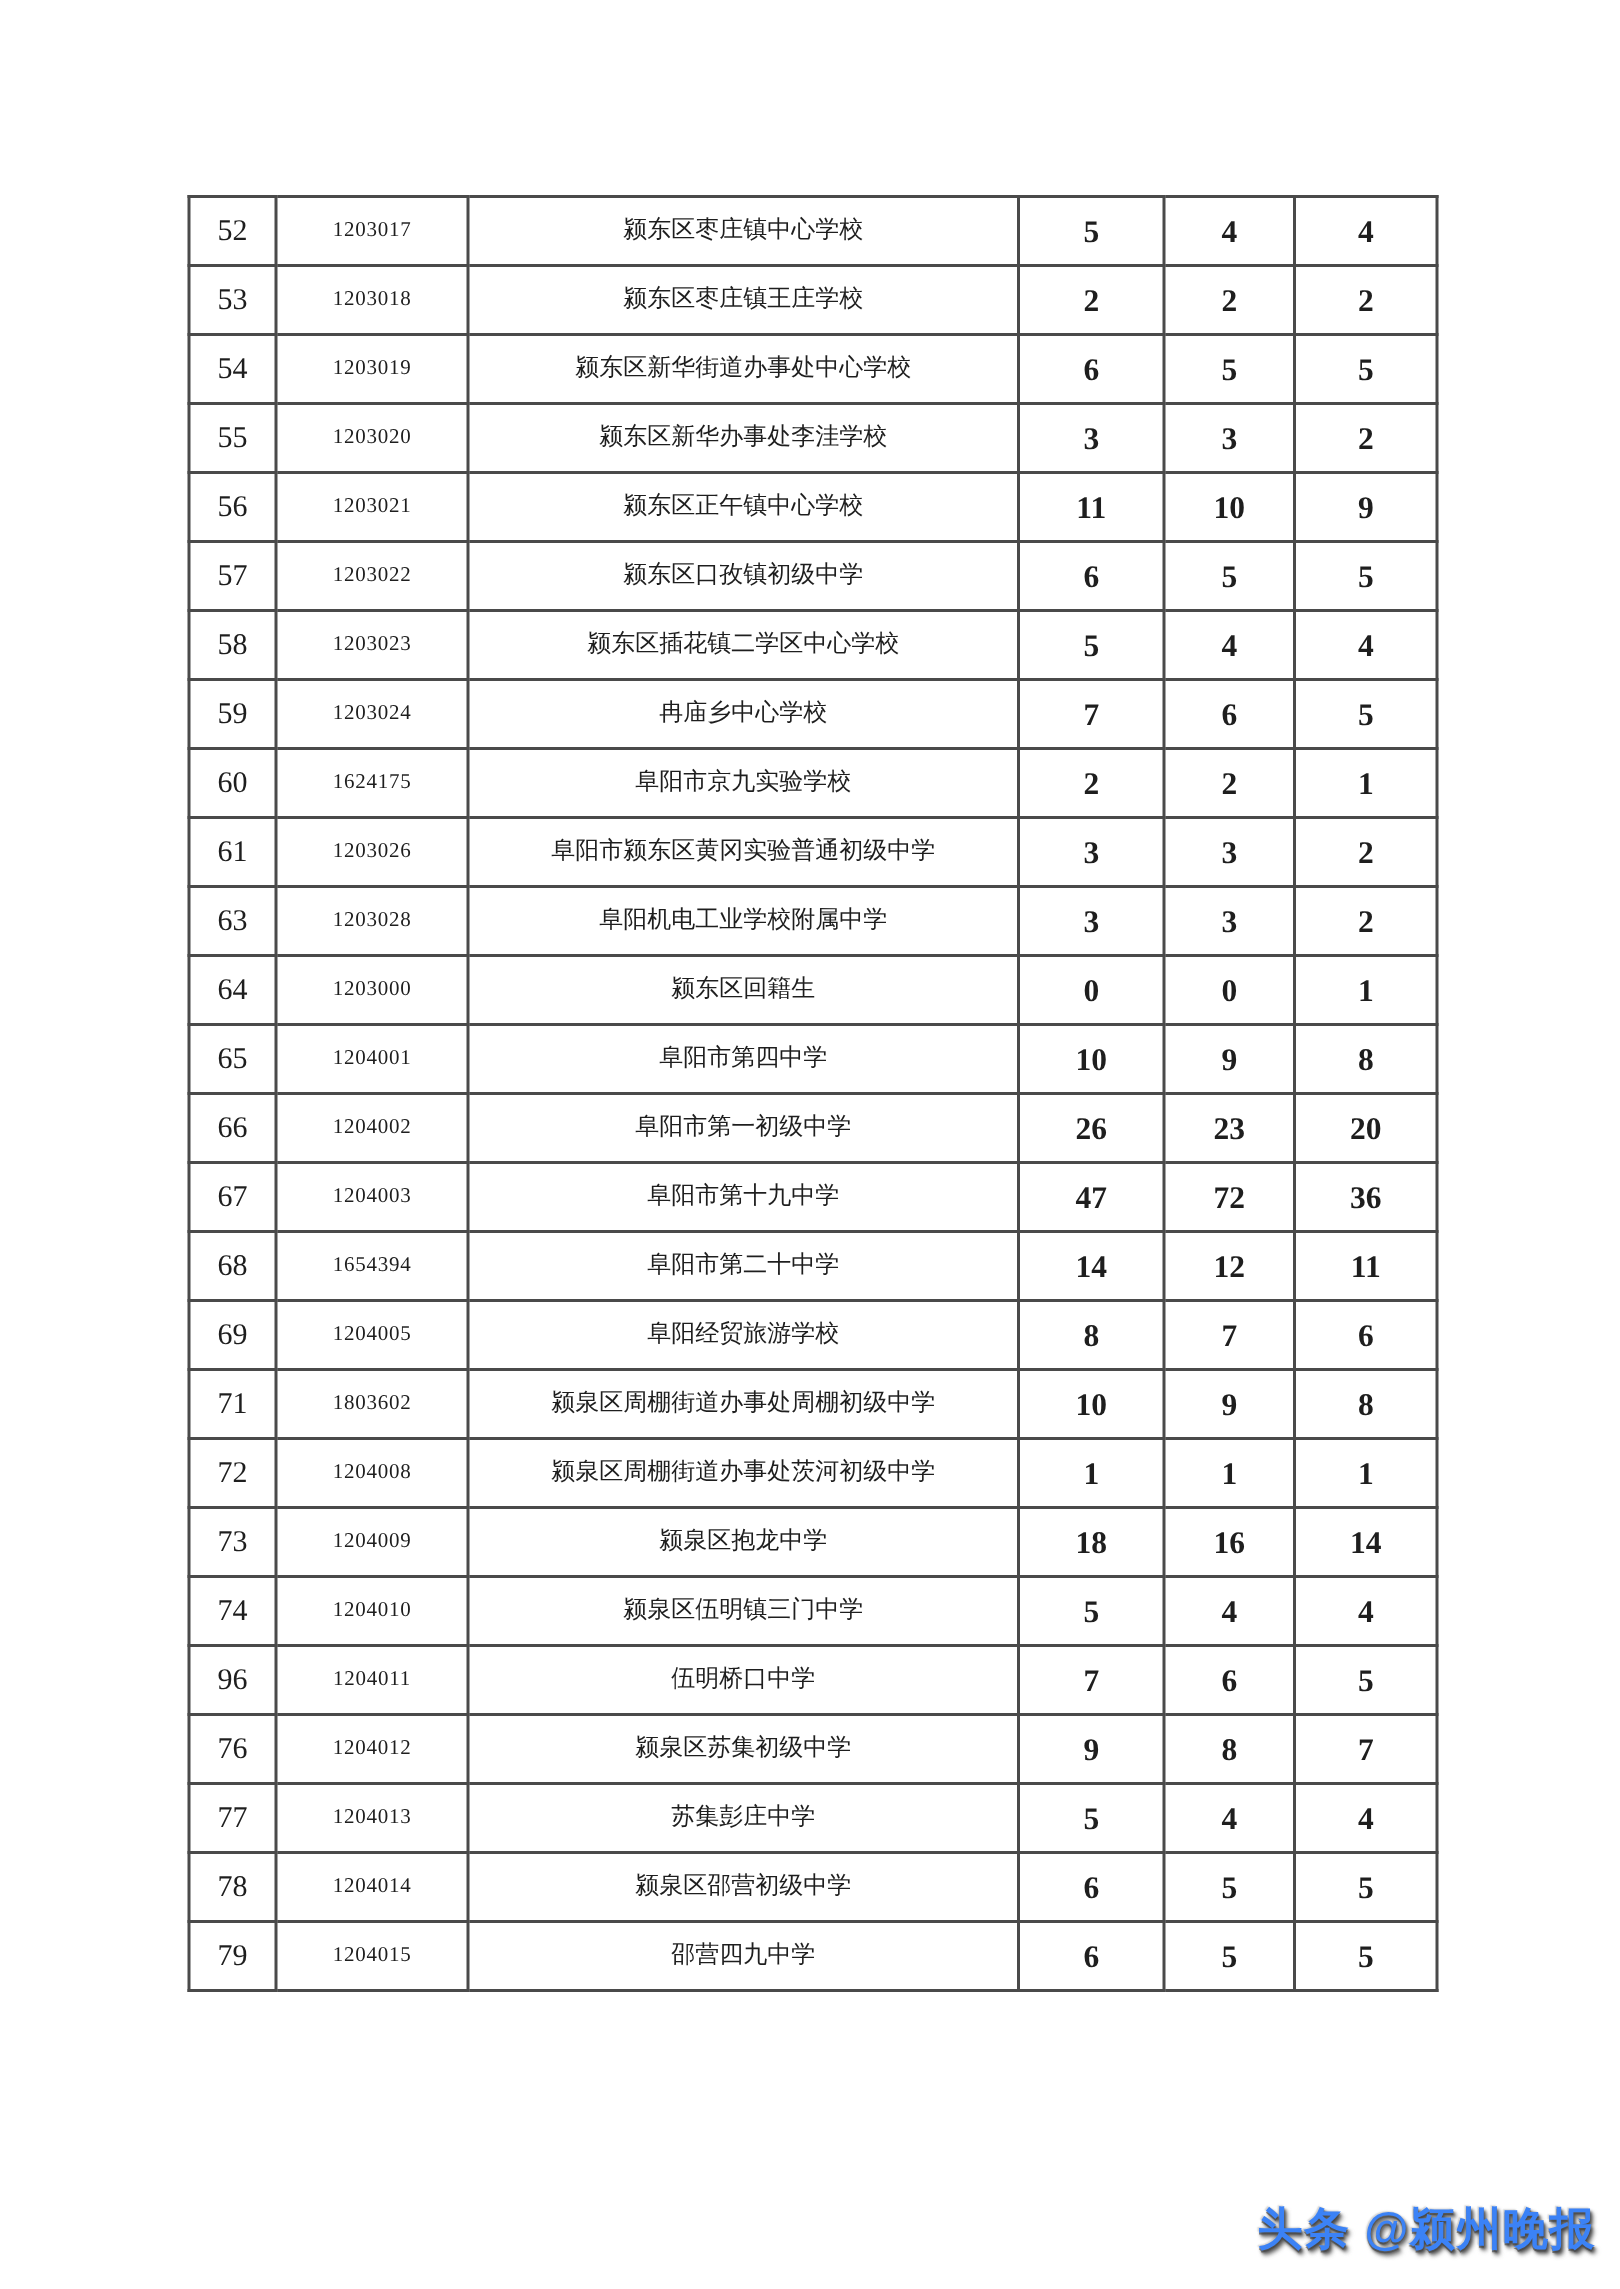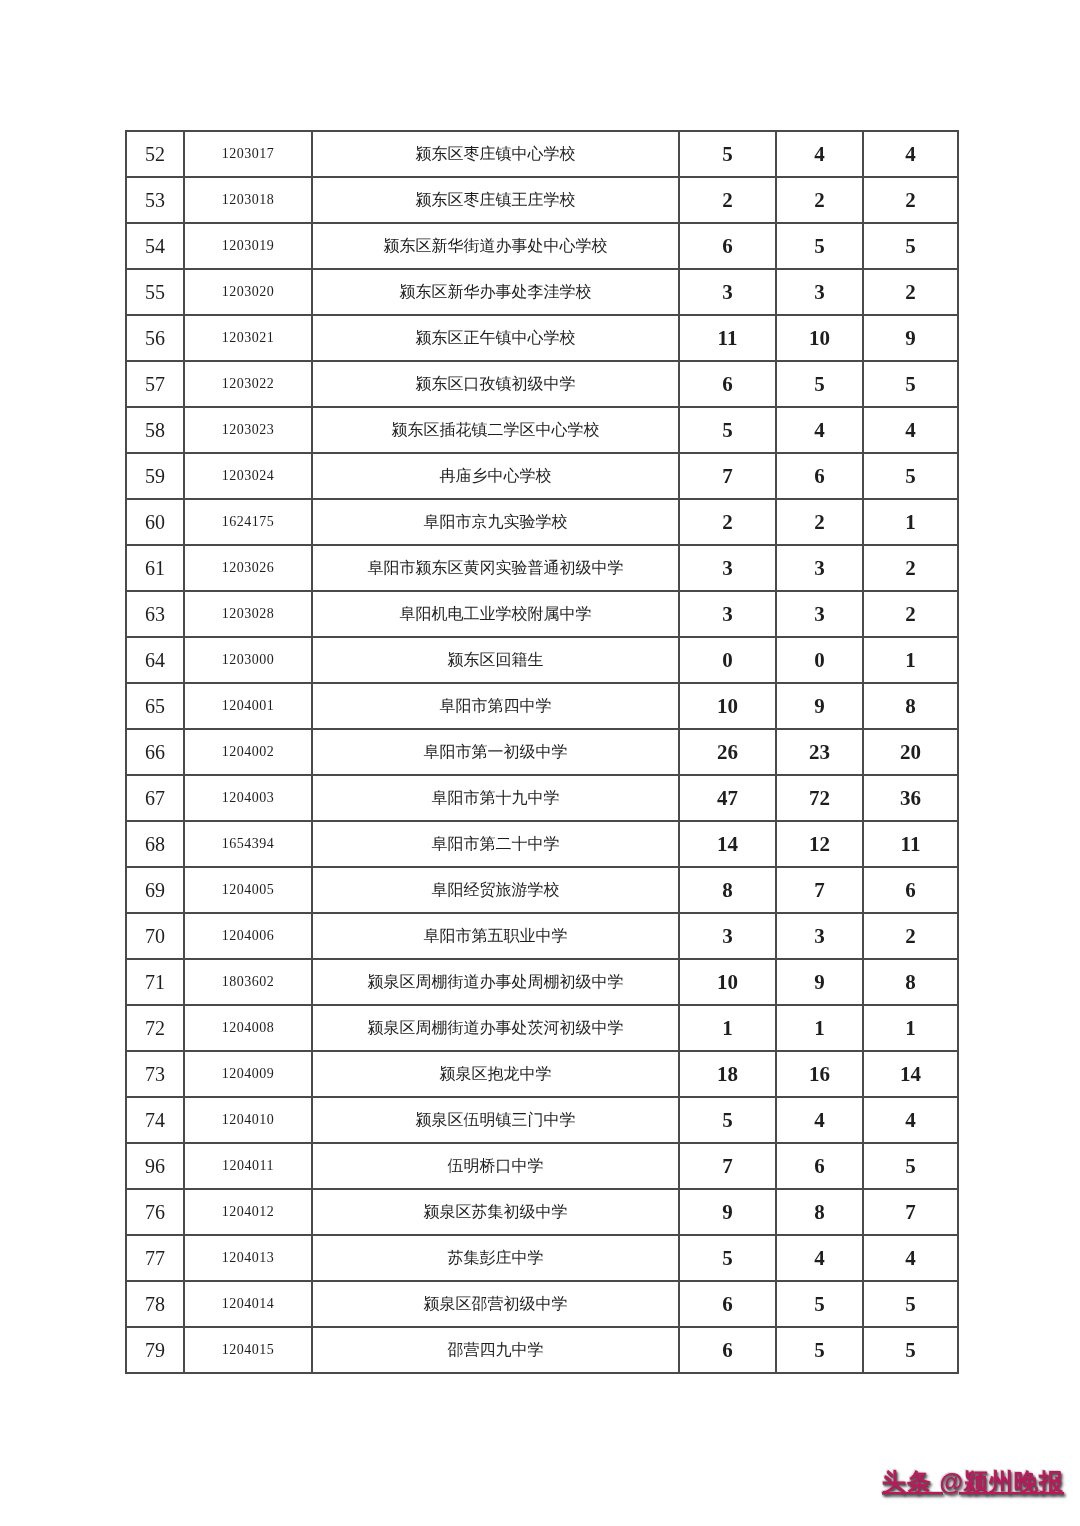--- a/index.html
+++ b/index.html
@@ -42,31 +42,30 @@
   }
   table.school-table td.cell-seq   { font-size: 20px; }
   table.school-table td.cell-code  { font-size: 14px; letter-spacing: 0.5px; }
   table.school-table td.cell-name  { font-size: 16px; }
   table.school-table td.cell-num   { font-weight: 700; font-size: 21px; }
   .watermark {
     position: absolute;
     top: 1466px;
     right: 16px;
     font-family: "Liberation Sans", "DejaVu Sans", sans-serif;
-    font-size: 24px;
+    font-size: 30px;
     font-weight: 700;
     letter-spacing: 1px;
-    color: #be185d;
+    color: #3b82f6;
     text-shadow:
       1px 2px 2px rgba(70, 70, 70, 0.95),
       2px 3px 3px rgba(90, 90, 90, 0.75),
       -1px -1px 1px rgba(160, 160, 160, 0.45),
       0 1px 0 rgba(110, 110, 110, 0.85);
     white-space: nowrap;
-    text-decoration: underline;
   }
 </style>
 </head>
 <body>
 
 <div class="page">
 
   <table class="school-table">
     <colgroup>
         <col style="width: 58px;">
@@ -207,28 +206,20 @@
         </tr>
         <tr>
           <td class="cell-seq">69</td>
           <td class="cell-code">1204005</td>
           <td class="cell-name">阜阳经贸旅游学校</td>
           <td class="cell-num">8</td>
           <td class="cell-num">7</td>
           <td class="cell-num">6</td>
         </tr>
         <tr>
-          <td class="cell-seq">70</td>
-          <td class="cell-code">1204006</td>
-          <td class="cell-name">阜阳市第五职业中学</td>
-          <td class="cell-num">3</td>
-          <td class="cell-num">3</td>
-          <td class="cell-num">2</td>
-        </tr>
-        <tr>
           <td class="cell-seq">71</td>
           <td class="cell-code">1803602</td>
           <td class="cell-name">颍泉区周棚街道办事处周棚初级中学</td>
           <td class="cell-num">10</td>
           <td class="cell-num">9</td>
           <td class="cell-num">8</td>
         </tr>
         <tr>
           <td class="cell-seq">72</td>
           <td class="cell-code">1204008</td>

